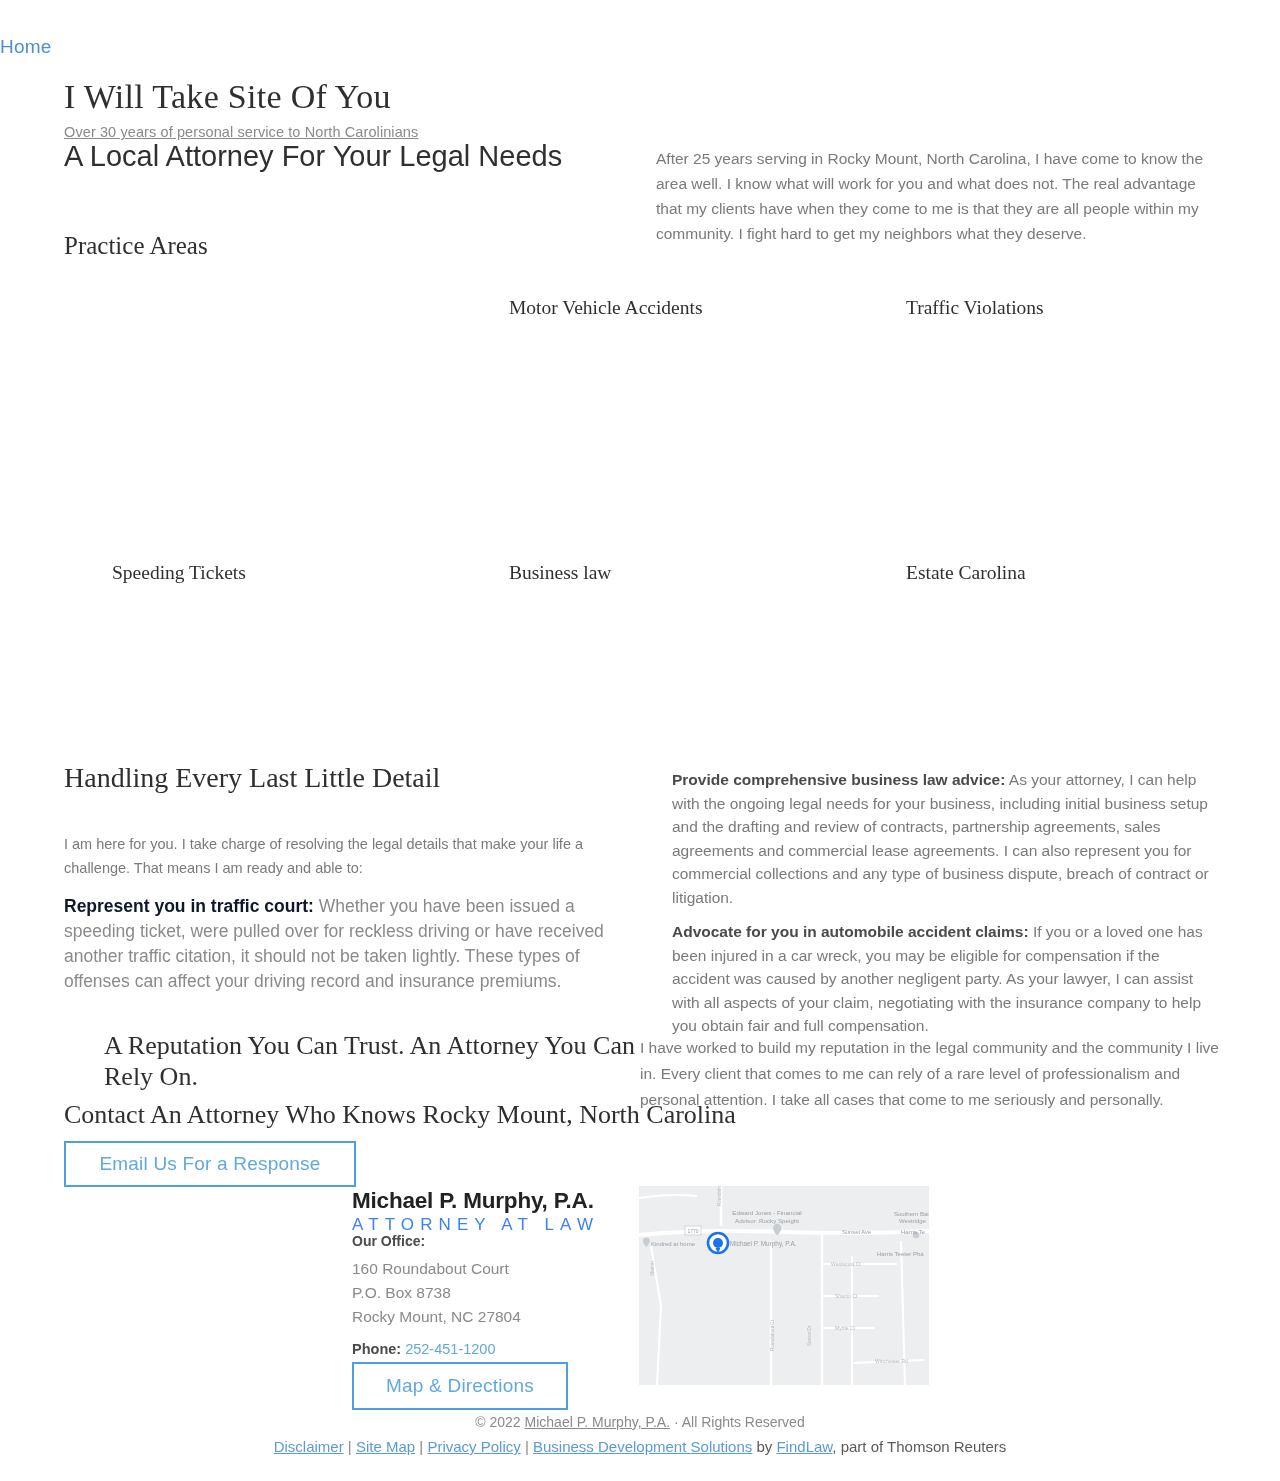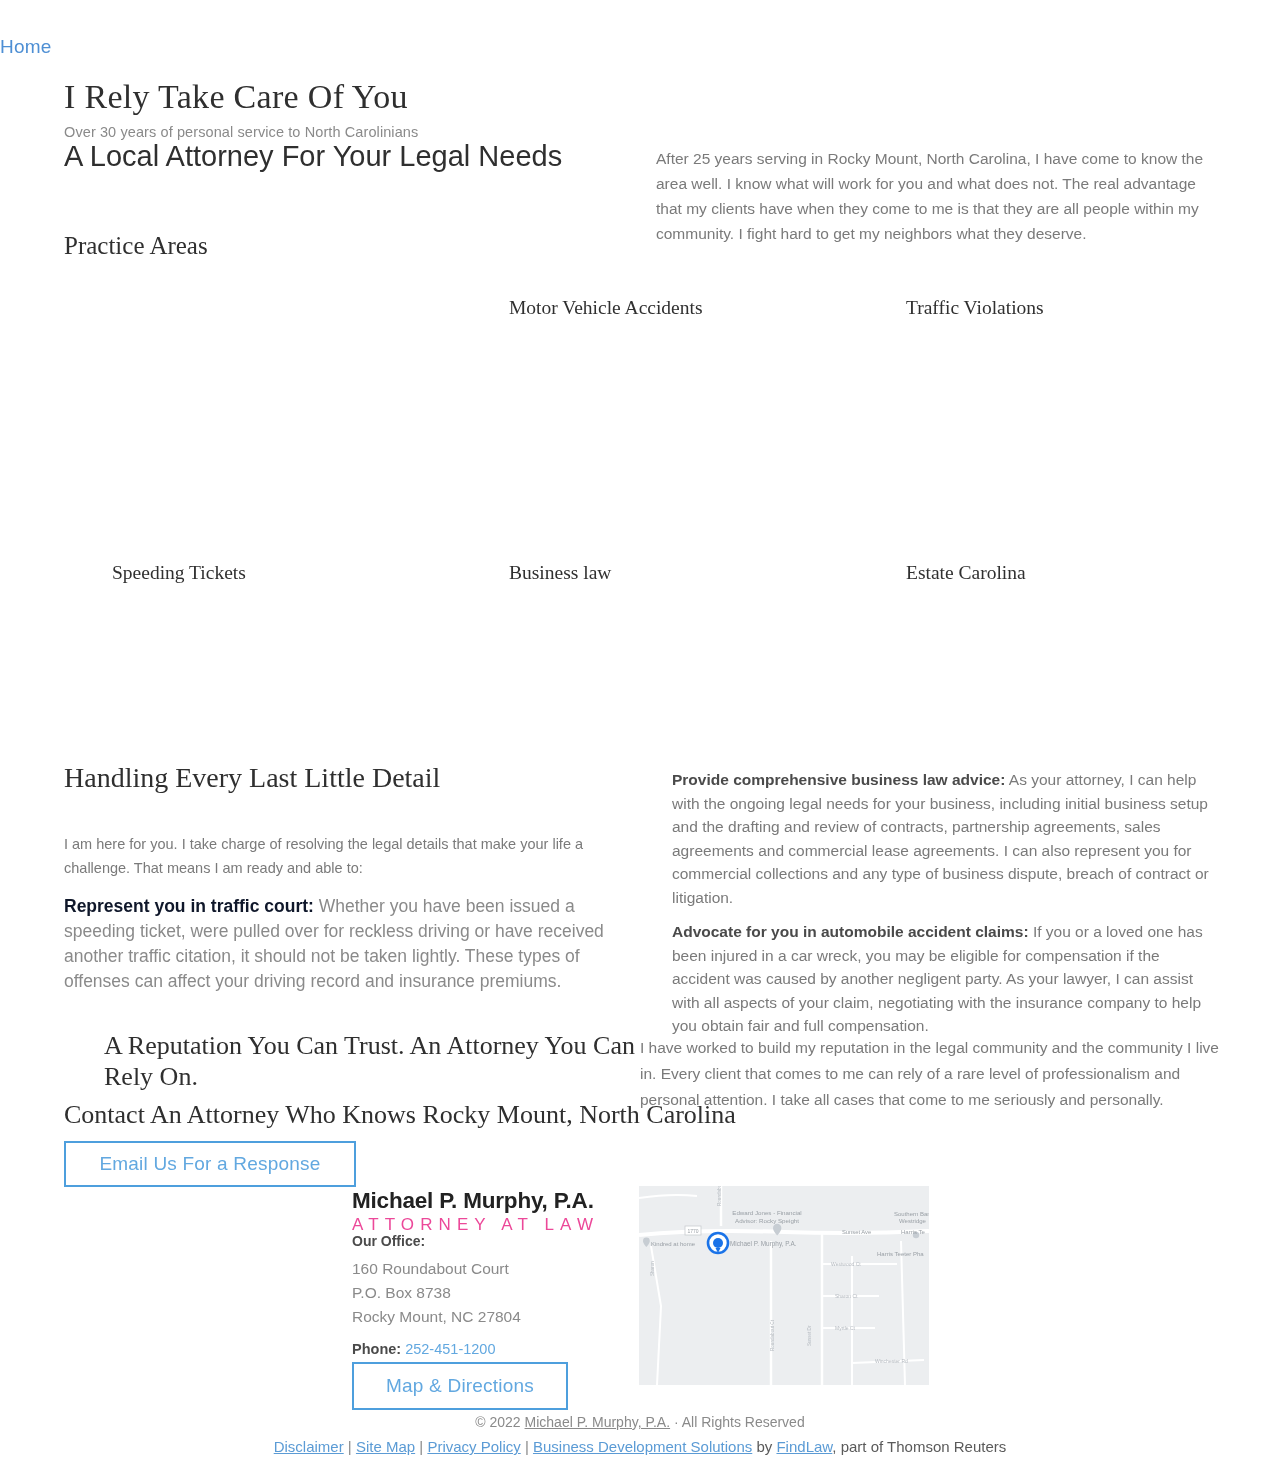--- a/index.html
+++ b/index.html
@@ -29,21 +29,21 @@
 
   
   .hero-title {
     position: absolute; top: 78px; left: 64px;
     font-family: "Liberation Serif", serif;
     font-size: 34px; font-weight: 400;
     color: #2f2f2f; letter-spacing: .3px;
   }
   .hero-sub {
     position: absolute; top: 124px; left: 64px;
-    font-size: 14.5px; color: #8a8a8a; letter-spacing: .1px;
+    font-size: 14.5px; color: #8a8a8a; letter-spacing: .1px; text-decoration: underline;
   }
   .hero-h2 {
     position: absolute; top: 140px; left: 64px;
     font-family: Liberation Sans, sans-serif;
     font-size: 29px; font-weight: 400; color: #2f2f2f;
   }
 
   .intro-para {
     position: absolute; top: 146px; left: 656px; width: 560px;
     font-size: 15.5px; line-height: 25px; color: #7a7a7a;
@@ -140,21 +140,21 @@
   .btn-email { top: 1141px; left: 64px; width: 292px; height: 46px; line-height: 42px; }
   .btn-map   { top: 1362px; left: 352px; width: 216px; height: 48px; line-height: 44px; font-size: 19px; }
 
   
   .firm-name {
     position: absolute; top: 1188px; left: 352px;
     font-size: 22.5px; font-weight: 700; color: #222; letter-spacing: -.2px;
   }
   .firm-tag {
     position: absolute; top: 1215px; left: 352px;
-    font-size: 17px; color: #ec4899; letter-spacing: 6.1px;
+    font-size: 17px; color: #3b82f6; letter-spacing: 6.1px;
   }
   .office-label {
     position: absolute; top: 1233px; left: 352px;
     font-size: 14px; font-weight: 700; color: #4a4a4a;
   }
   .addr {
     position: absolute; left: 352px;
     font-size: 15.5px; color: #8a8a8a; line-height: 24px;
   }
   .addr1 { top: 1257px; }
@@ -191,21 +191,21 @@
 </style>
 </head>
 <body>
 
 <div class="page">
 
   <div class="topnav">
     <a class="nav-link" href="#">Home</a>
   </div>
 
-  <h1 class="hero-title">I Rely Take Care Of You</h1>
+  <h1 class="hero-title">I Will Take Site Of You</h1>
   <div class="hero-sub">Over 30 years of personal service to North Carolinians</div>
   <h2 class="hero-h2">A Local Attorney For Your Legal Needs</h2>
   <p class="intro-para">After 25 years serving in Rocky Mount, North Carolina, I have come to know the area well. I know what will work for you and what does not. The real advantage that my clients have when they come to me is that they are all people within my community. I fight hard to get my neighbors what they deserve.</p>
 
   <h2 class="pa-title">Practice Areas</h2>
   <div class="pa-grid">
     <div class="pa-cell pa-c0">
       <span class="pa-label"></span>
     </div>
     <div class="pa-cell pa-c1">

